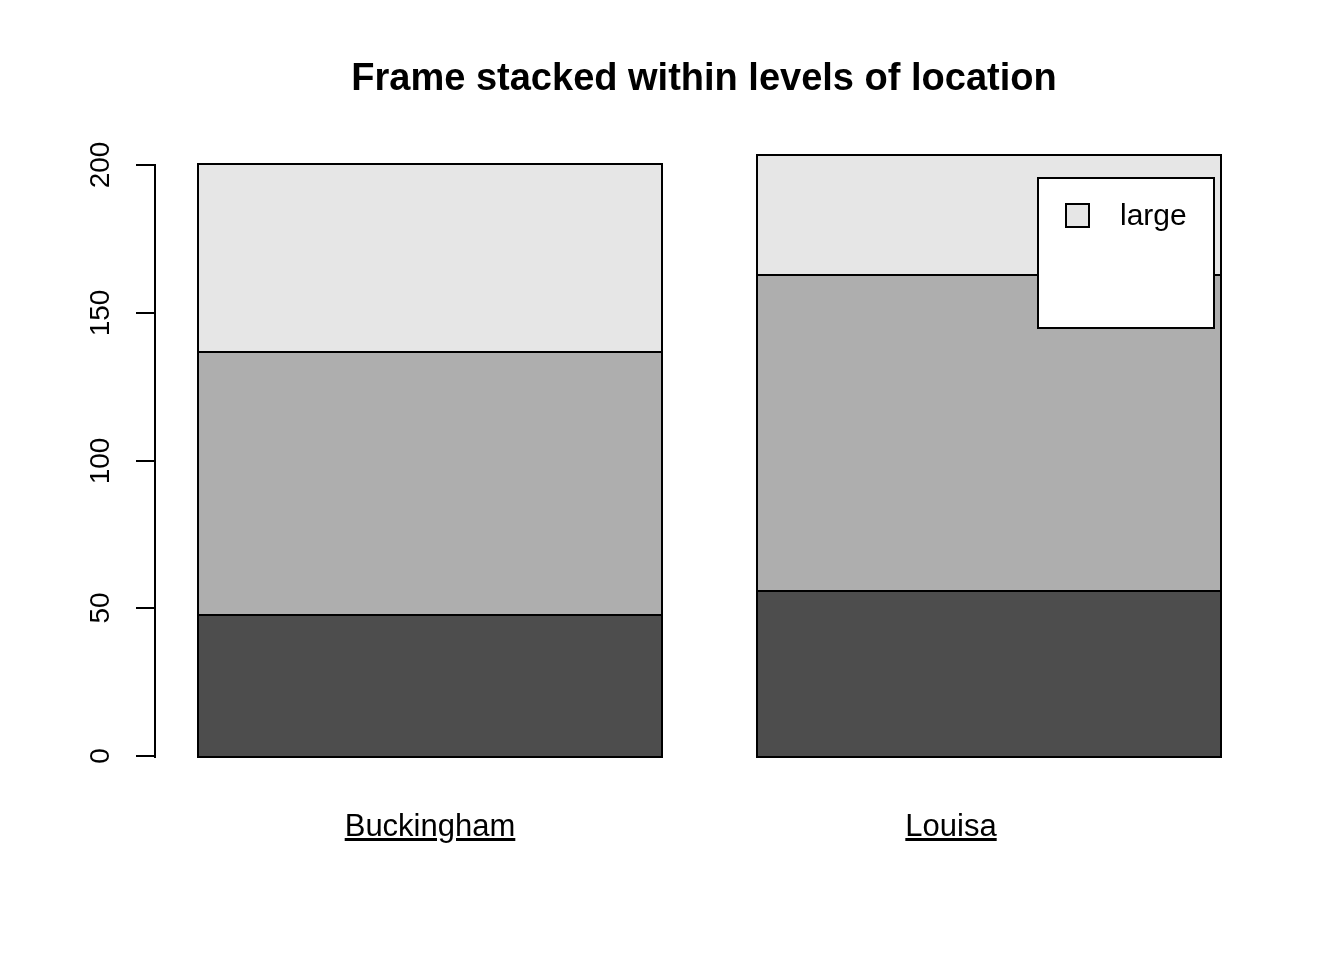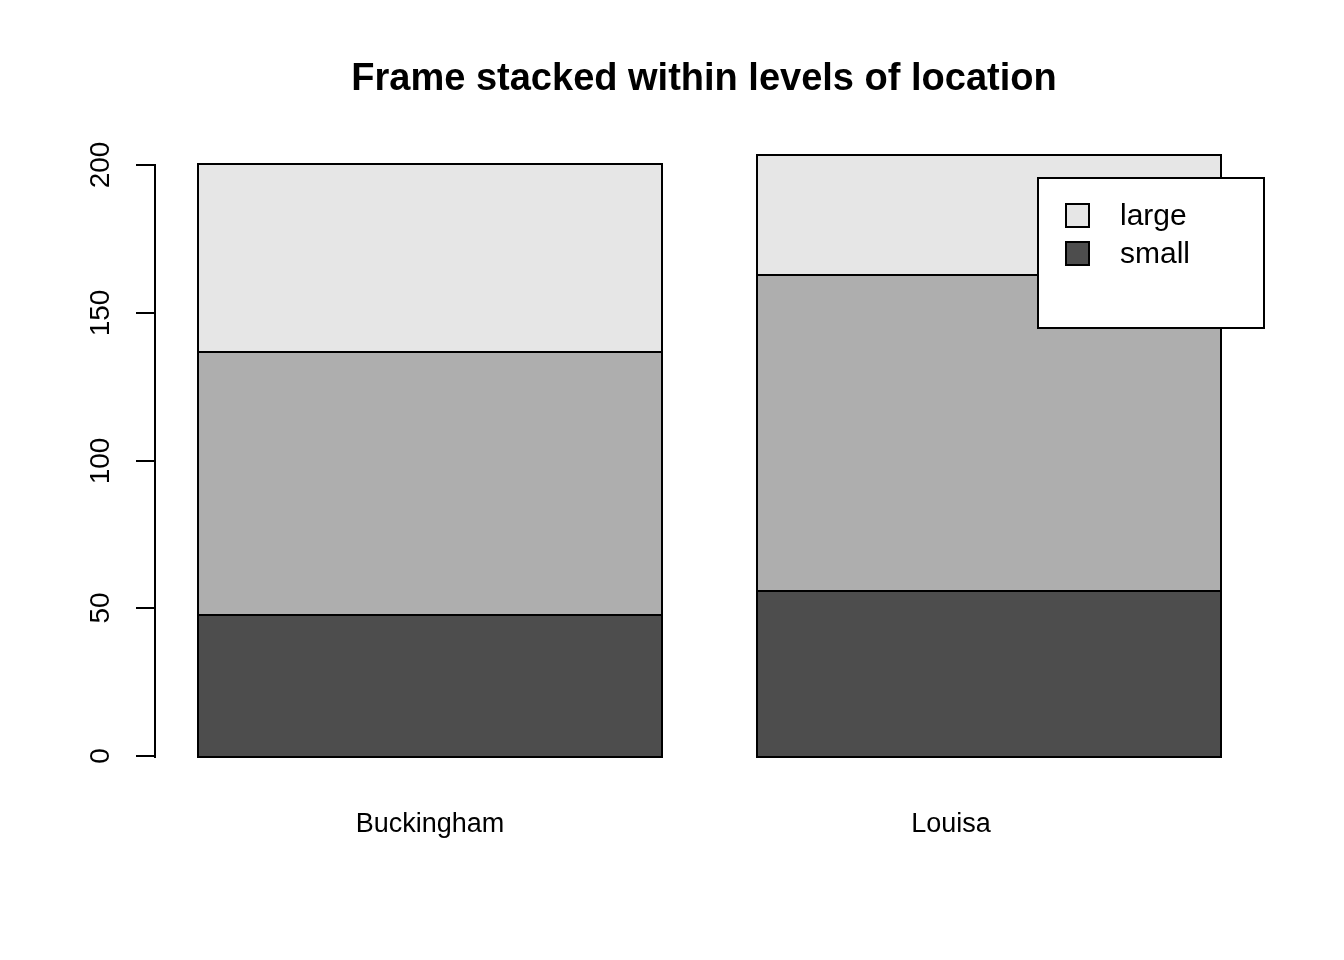--- a/index.html
+++ b/index.html
@@ -19,24 +19,24 @@
   }
   .bar{
     position:absolute;border:2px solid #000;box-sizing:border-box;
     display:flex;flex-direction:column;background:#fff;
   }
   .seg{width:100%;box-sizing:border-box;flex:0 0 auto;}
   .seg + .seg{border-top:2px solid #000;}
   .seg:last-child{flex:1 1 auto;}
   .xlabel{
     position:absolute;top:808px;transform:translateX(-50%);
-    font-size:27px;white-space:nowrap;
+    font-size:31px;white-space:nowrap;text-decoration:underline;
   }
   .legend{
-    position:absolute;left:1037px;top:177px;width:228px;height:152px;
+    position:absolute;left:1037px;top:177px;width:178px;height:152px;
     background:#fff;border:2px solid #000;box-sizing:border-box;
     padding-top:17px;z-index:10;
   }
   .legend-row{display:flex;align-items:center;height:38px;padding-left:26px;}
   .swatch{
     width:25px;height:25px;border:2px solid #000;box-sizing:border-box;
     margin-right:30px;flex:0 0 auto;
   }
   .legend-label{font-size:30px;line-height:1;white-space:nowrap;}
 </style>
@@ -79,19 +79,15 @@
       <div class="xlabel" style="left: 430px;">Buckingham</div>
       <div class="xlabel" style="left: 951px;">Louisa</div>
     </div>
 
   <div class="legend">
     <div id="legend-rows">
         <div class="legend-row">
           <div class="swatch" style="background: rgb(230, 230, 230);"></div>
           <div class="legend-label">large</div>
         </div>
-        <div class="legend-row">
-          <div class="swatch" style="background: rgb(77, 77, 77);"></div>
-          <div class="legend-label">small</div>
-        </div>
       </div>
   </div>
 </div>
 
 </body></html>

